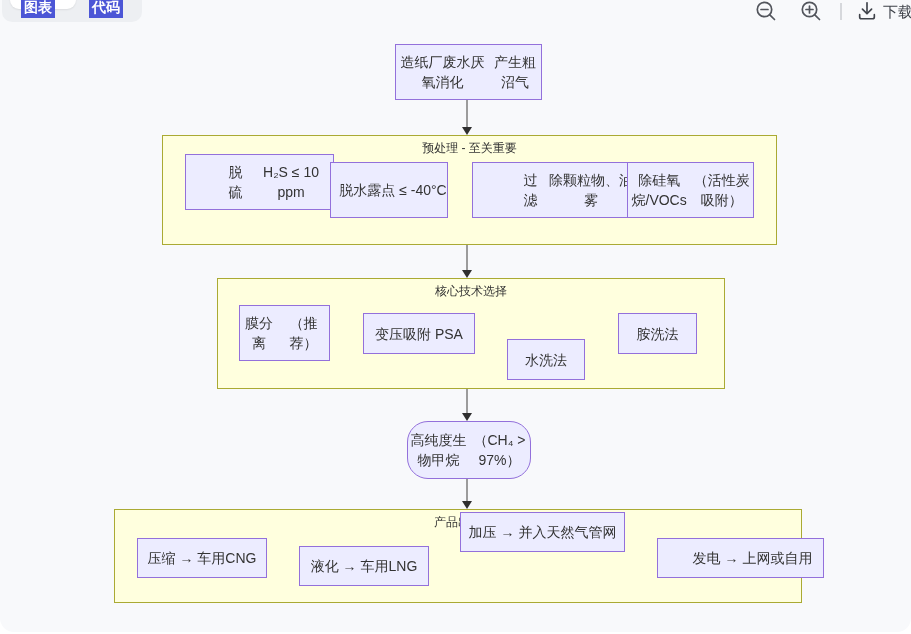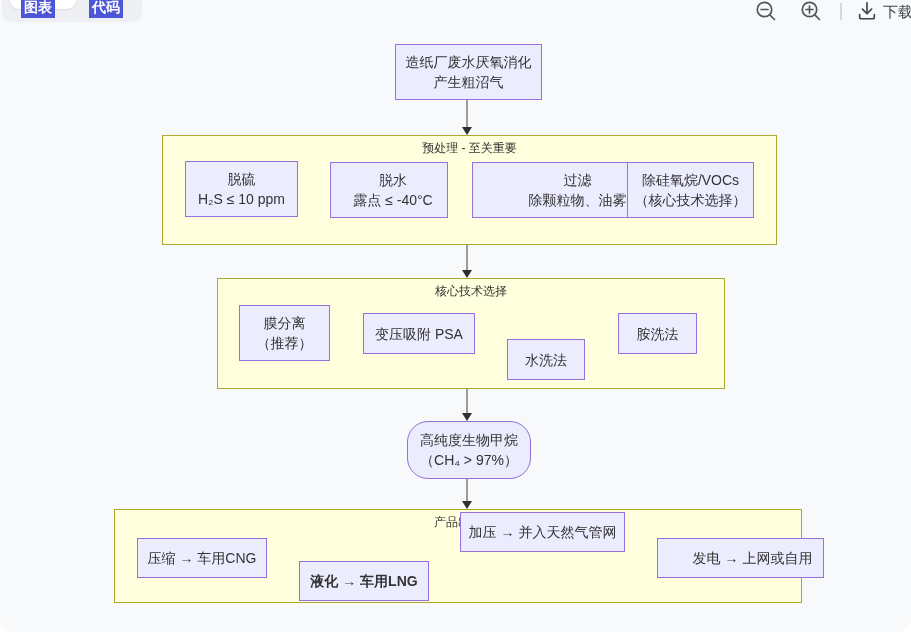--- a/index.html
+++ b/index.html
@@ -40,21 +40,21 @@
   .diagram{position:absolute;left:0;top:0;width:911px;height:634px;}
   .cluster{
     position:absolute;background:#ffffde;border:1px solid #aaaa33;
   }
   .cluster .cluster-title{
     position:absolute;left:0;right:0;top:4px;text-align:center;
     font-size:12px;color:#333;
   }
   .node{
     position:absolute;background:#ECECFF;border:1px solid #9370DB;
-    display:flex;flex-direction:column;align-items:center;justify-content:center;
+    display:flex;flex-direction:row;align-items:center;justify-content:center;
     font-size:14px;line-height:20px;text-align:center;color:#333;
   }
   .edge-line{position:absolute;width:2px;background:#9c9c9c;}
   .edge-head{
     position:absolute;width:0;height:0;
     border-left:5px solid transparent;border-right:5px solid transparent;
     border-top:8px solid #2f2f2f;
   }
 </style>
 </head>
@@ -114,35 +114,35 @@
   <div class="edge-head" style="left:462px;top:501px;"></div>
 
   <div class="node" style="left:395px;top:44px;width:145px;height:54px;">
     <span>造纸厂废水厌氧消化</span>
     <span>产生粗沼气</span>
   </div>
 
   <div class="cluster" style="left:162px;top:135px;width:613px;height:108px;">
     <div class="cluster-title">预处理 - 至关重要</div>
   </div>
-  <div class="node" style="left:185px;top:161px;width:111px;height:54px;">
+  <div class="node" style="left:185px;top:154px;width:111px;height:54px;padding-left:36px;">
     <span>脱硫</span>
     <span>H₂S ≤ 10 ppm</span>
   </div>
   <div class="node" style="left:330px;top:162px;width:108px;height:54px;padding-left:8px;">
     <span>脱水</span>
     <span>露点 ≤ -40°C</span>
   </div>
   <div class="node" style="left:472px;top:162px;width:121px;height:54px;padding-left:44px;">
     <span>过滤</span>
     <span>除颗粒物、油雾</span>
   </div>
   <div class="node" style="left:627px;top:162px;width:125px;height:54px;">
     <span>除硅氧烷/VOCs</span>
-    <span>（核心技术选择）</span>
+    <span>（活性炭吸附）</span>
   </div>
 
   <div class="cluster" style="left:217px;top:278px;width:506px;height:109px;">
     <div class="cluster-title">核心技术选择</div>
   </div>
   <div class="node" style="left:239px;top:305px;width:89px;height:54px;">
     <span>膜分离</span>
     <span>（推荐）</span>
   </div>
   <div class="node" style="left:363px;top:313px;width:110px;height:39px;">
@@ -159,21 +159,21 @@
     <span>高纯度生物甲烷</span>
     <span>（CH₄ &gt; 97%）</span>
   </div>
 
   <div class="cluster" style="left:114px;top:509px;width:686px;height:92px;">
     <div class="cluster-title">产品出路</div>
   </div>
   <div class="node" style="left:137px;top:538px;width:128px;height:38px;">
     <span>压缩 → 车用CNG</span>
   </div>
-  <div class="node" style="left:299px;top:561px;width:128px;height:38px;font-weight:bold;">
+  <div class="node" style="left:299px;top:546px;width:128px;height:38px;">
     <span>液化 → 车用LNG</span>
   </div>
   <div class="node" style="left:460px;top:512px;width:163px;height:38px;">
     <span>加压 → 并入天然气管网</span>
   </div>
   <div class="node" style="left:657px;top:538px;width:141px;height:38px;padding-left:24px;">
     <span>发电 → 上网或自用</span>
   </div>
 
 </div>

